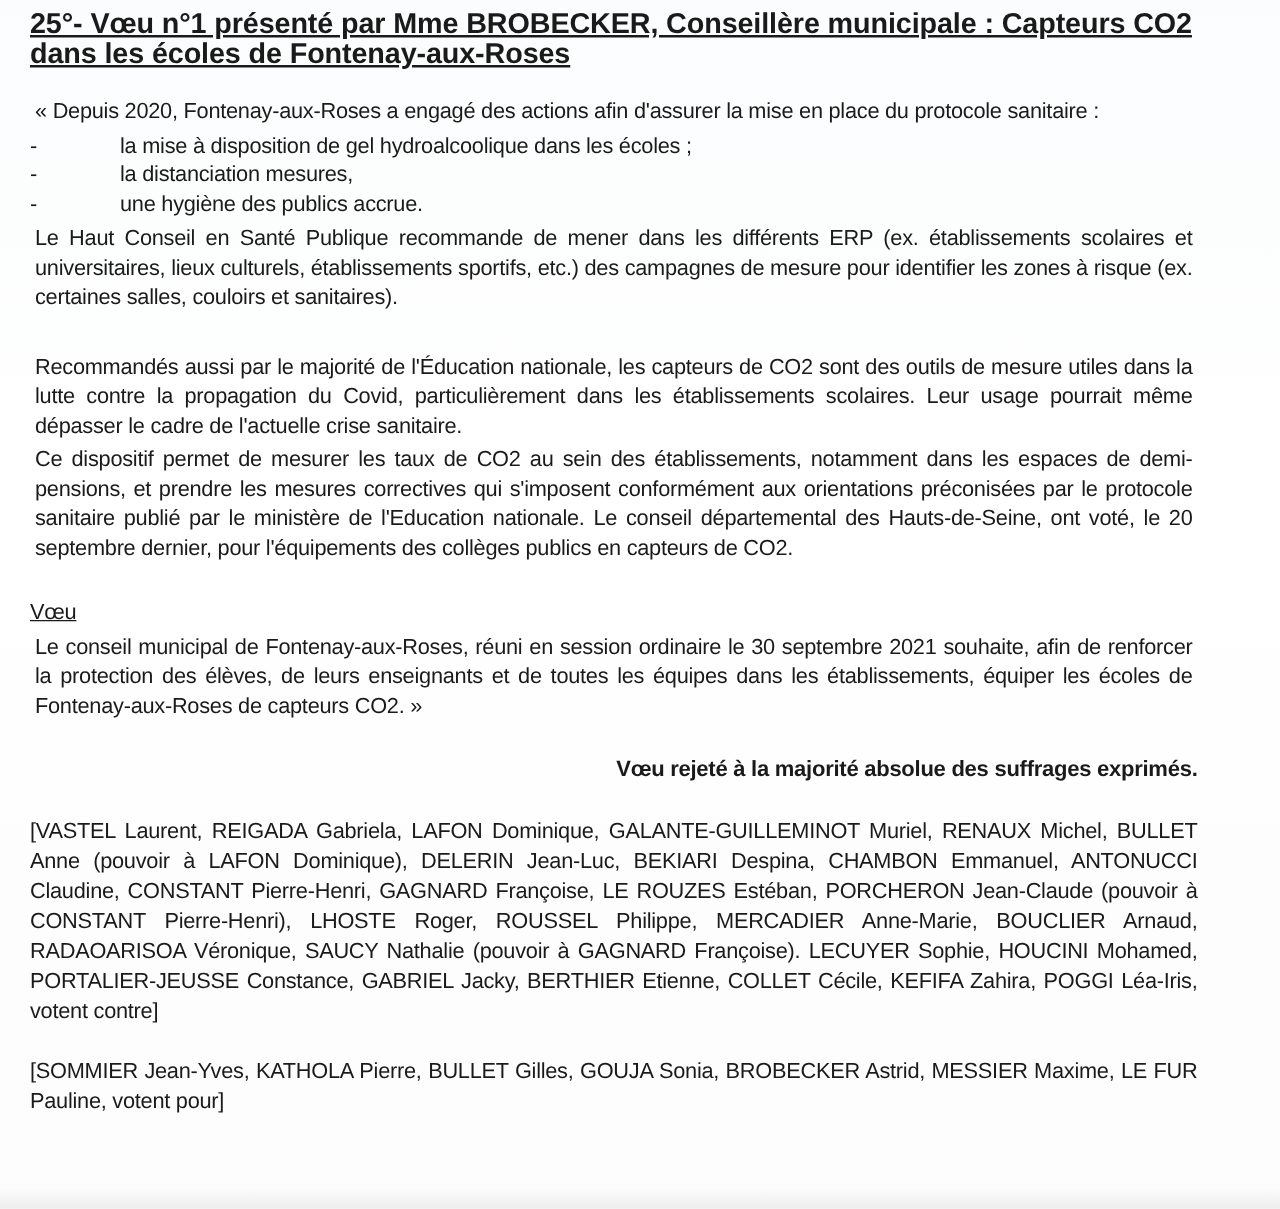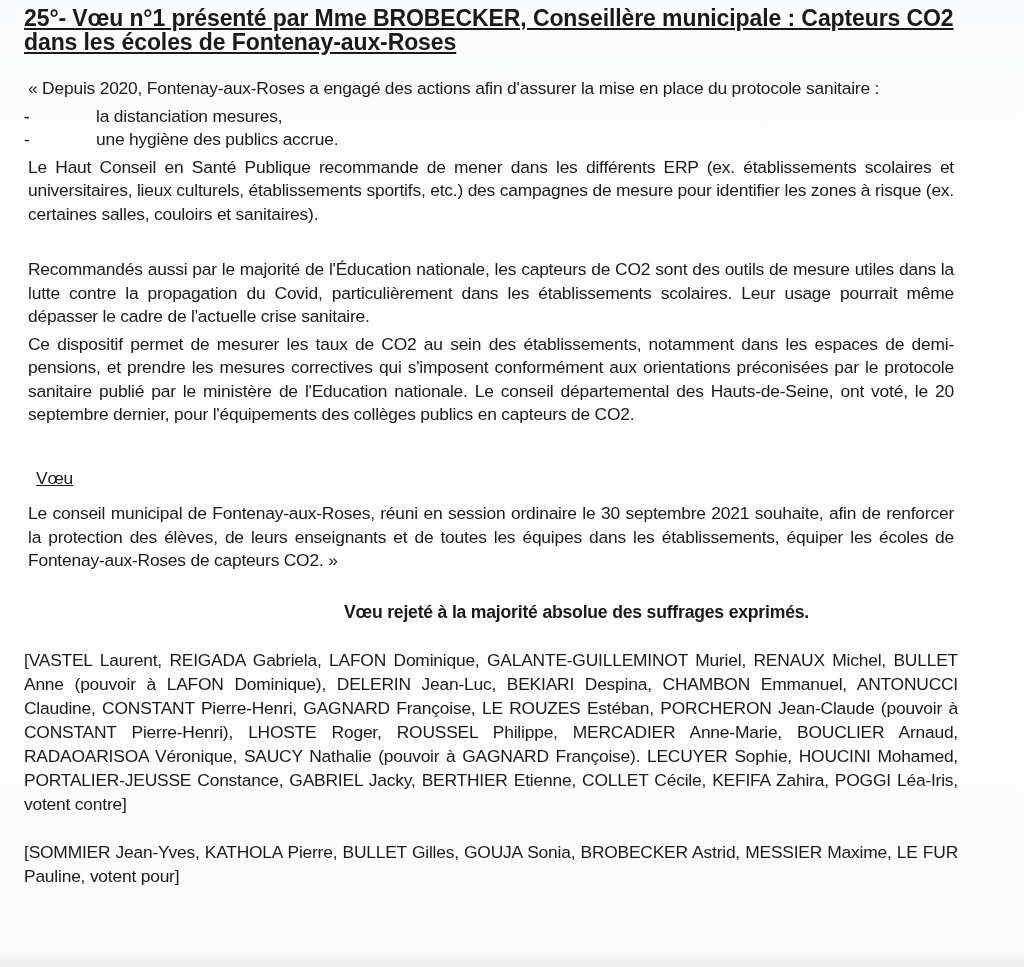--- a/index.html
+++ b/index.html
@@ -56,25 +56,25 @@
       padding-left: 72px;
       line-height: 23.5px;
     }
     .bullet-list li .dash {
       position: absolute;
       left: 0;
       top: 0;
     }
     .voeu-heading {
       text-decoration: underline;
-      margin: 12px;
+      margin: 0;
     }
     .result {
       font-weight: bold;
-      text-align: center;
+      text-align: right;
       padding-left: 171px;
       margin: 0;
       font-size: 17.6px;
     }
     .votes {
       margin: 0;
       text-align: justify;
       text-align-last: left;
       line-height: 24px;
     }
@@ -95,20 +95,21 @@
 
     <h1 class="title">25°- Vœu n°1 présenté par Mme BROBECKER, Conseillère municipale : Capteurs CO2 dans les écoles de Fontenay-aux-Roses</h1>
 
     <div class="gap-sm"></div>
 
     <p class="para">« Depuis 2020, Fontenay-aux-Roses a engagé des actions afin d'assurer la mise en place du protocole sanitaire :</p>
 
     <ul class="bullet-list">
       <li>
         <span class="dash">-</span>
+        <span>la mise à disposition de gel hydroalcoolique dans les écoles ;</span>
       </li>
       <li>
         <span class="dash">-</span>
         <span>la distanciation mesures,</span>
       </li>
       <li>
         <span class="dash">-</span>
         <span>une hygiène des publics accrue.</span>
       </li>
     </ul>

